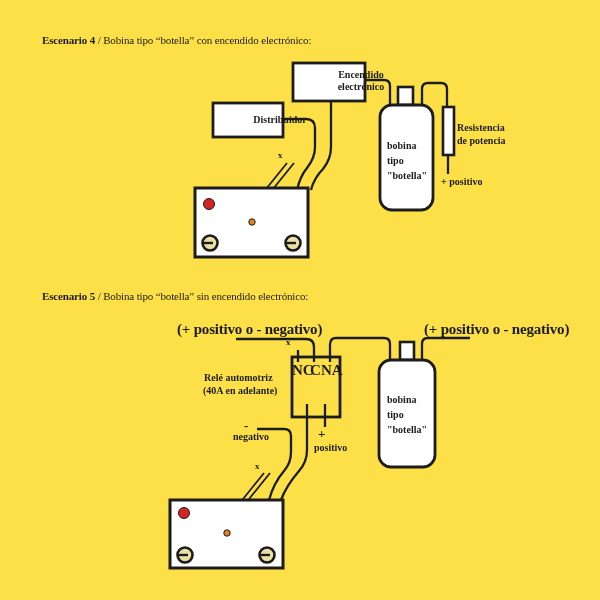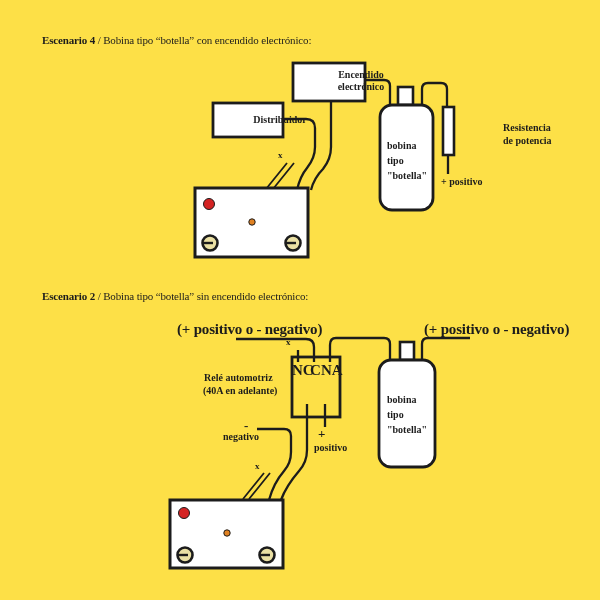--- a/index.html
+++ b/index.html
@@ -70,41 +70,41 @@
   </svg>
 
   <div class="lbl title" style="left:42px;top:34px;"><span class="b">Escenario 4</span><span> / Bobina tipo “botella” con encendido electrónico:</span></div>
 
   <div class="lbl boxtext" style="left:293px;top:69px;width:72px;"><span style="display:block">Encendido</span><span style="display:block">electrónico</span></div>
 
   <div class="lbl boxtext" style="left:213px;top:114px;width:70px;">Distribuidor</div>
 
   <div class="lbl s10 ml" style="left:387px;top:138px;"><span style="display:block">bobina</span><span style="display:block">tipo</span><span style="display:block">"botella"</span></div>
 
-  <div class="lbl s10 rl" style="left:457px;top:121px;margin-left:46px;"><span style="display:block">Resistencia</span><span style="display:block">de potencia</span></div>
+  <div class="lbl s10 rl" style="left:457px;top:121px;"><span style="display:block">Resistencia</span><span style="display:block">de potencia</span></div>
 
   <div class="lbl s10" style="left:441px;top:176px;">+ positivo</div>
 
   <div class="lbl s9" style="left:278px;top:150px;">x</div>
 
-  <div class="lbl title" style="left:42px;top:290px;"><span class="b">Escenario 2</span><span> / Bobina tipo “botella” sin encendido electrónico:</span></div>
+  <div class="lbl title" style="left:42px;top:290px;"><span class="b">Escenario 5</span><span> / Bobina tipo “botella” sin encendido electrónico:</span></div>
 
   <div class="lbl s95" style="left:177px;top:320px;">(+ positivo o - negativo)</div>
   <div class="lbl s95" style="left:424px;top:320px;">(+ positivo o - negativo)</div>
 
   <div class="lbl s10 rl" style="left:203px;top:371px;"><span style="display:block;padding-left:1px">Relé automotriz</span><span style="display:block">(40A en adelante)</span></div>
 
   <div class="lbl s95" style="left:292px;top:361px;">NC</div>
   <div class="lbl s95" style="left:310px;top:361px;">C</div>
   <div class="lbl s95" style="left:321px;top:361px;">NA</div>
 
   <div class="lbl s9" style="left:286px;top:337px;">x</div>
 
   <div class="lbl sign" style="left:244px;top:421px;">-</div>
-  <div class="lbl s10" style="left:223px;top:431px;">negativo</div>
+  <div class="lbl s10" style="left:233px;top:431px;">negativo</div>
 
   <div class="lbl sign" style="left:318px;top:429px;">+</div>
   <div class="lbl s10" style="left:314px;top:442px;">positivo</div>
 
   <div class="lbl s10 ml" style="left:387px;top:392px;"><span style="display:block">bobina</span><span style="display:block">tipo</span><span style="display:block">"botella"</span></div>
 
   <div class="lbl s9" style="left:255px;top:461px;">x</div>
 
 </div>
 

